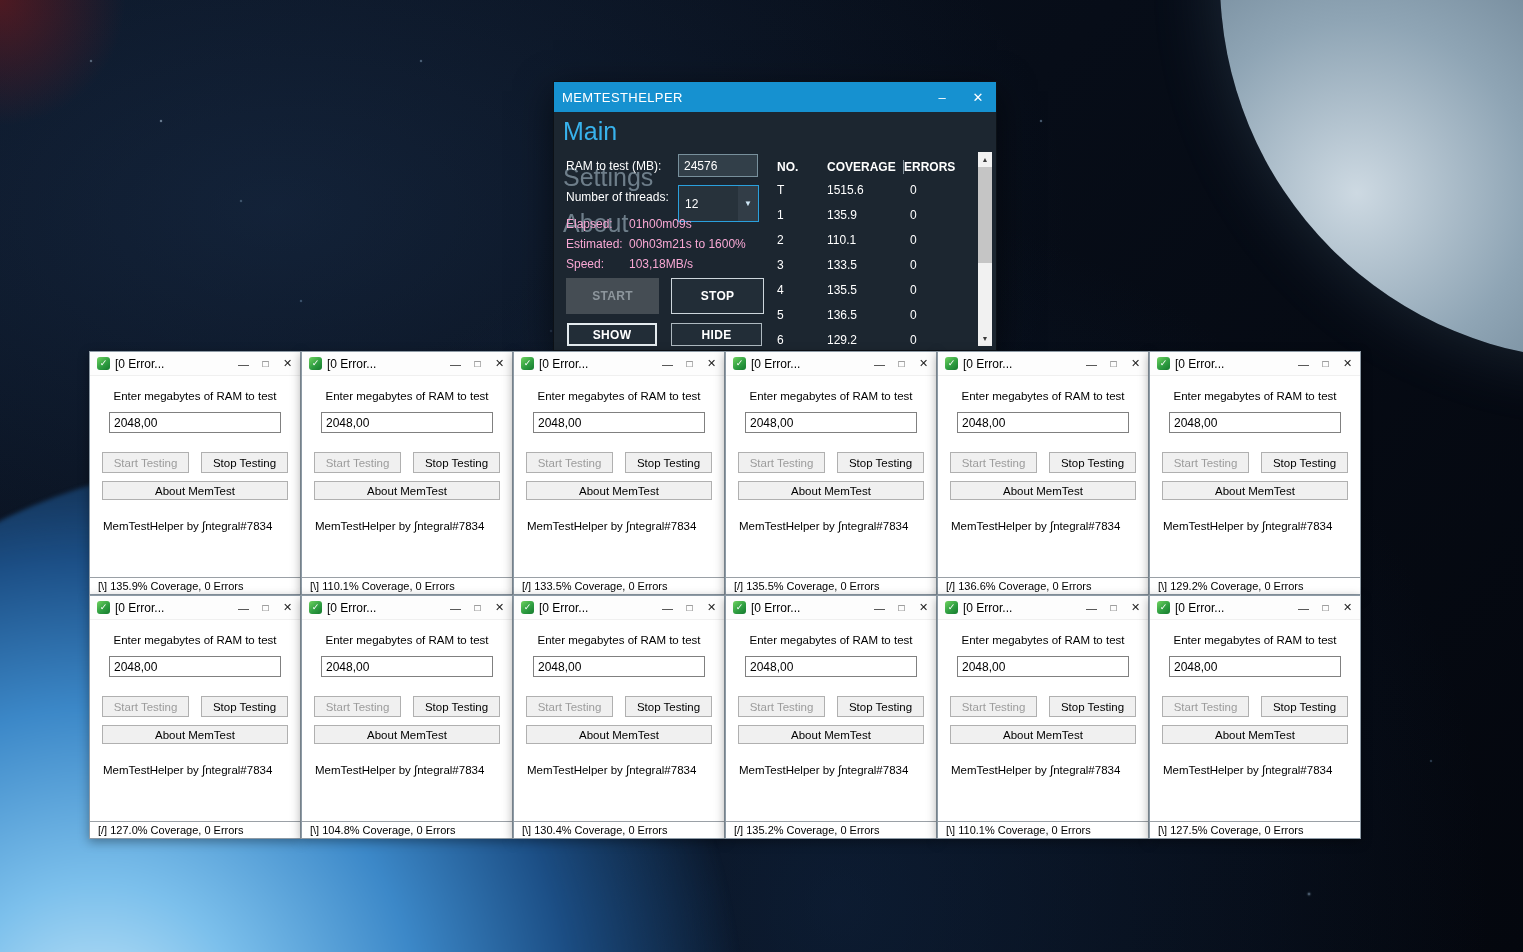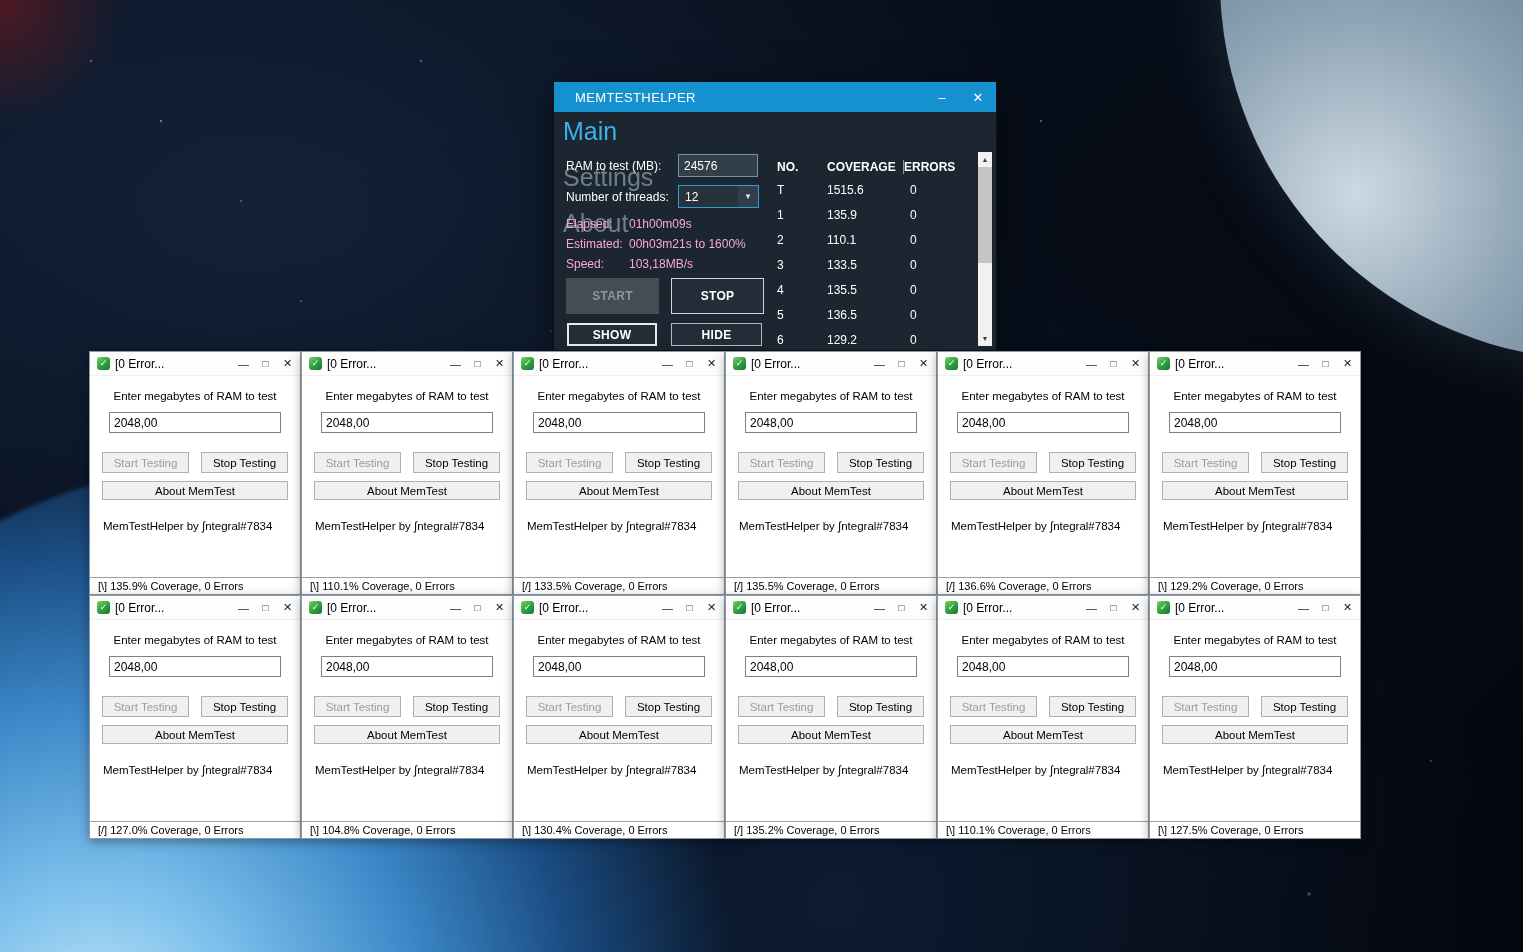--- a/index.html
+++ b/index.html
@@ -35,34 +35,34 @@
       1430px 760px 1px #41566d, 240px 200px 1px #5b748c;
   }
 
   
   .helper-window {
     position:absolute; left:553px; top:81px; width:444px; height:270px;
     background:#1c2630; z-index:1; border:1px solid #0c1117; box-sizing:border-box;
     box-shadow: 0 10px 34px rgba(0,0,0,0.55);
   }
   .helper-titlebar { position:absolute; left:0; top:0; right:0; height:30px; background:#1691d0; display:flex; align-items:center; }
-  .helper-title { margin-left:21px; font-size:13px; color:#fff; letter-spacing:0.4px; flex:1; }
+  .helper-title { margin-left:8px; font-size:13px; color:#fff; letter-spacing:0.4px; flex:1; }
   .helper-ctrl { width:36px; height:30px; display:flex; align-items:center; justify-content:center; color:#fff; font-size:13px; cursor:pointer; }
   .helper-tabs { position:absolute; left:9px; top:35px; display:flex; gap:17px; align-items:baseline;flex-direction:column; }
   .tab { font-size:25px; color:#6e7e8a; cursor:pointer; }
   .tab.active { color:#38b2ec; }
   .h-label { position:absolute; color:#fff; font-size:12px; }
   .h-ram-label { left:12px; top:77px; }
   .h-threads-label { left:12px; top:108px; }
   .h-ram-input {
     position:absolute; left:124px; top:72px; width:80px; height:23px;
     background:#323f49; border:1px solid #78909c; color:#fff; font-size:12px;
     padding:0 5px; box-sizing:border-box; font-family:inherit;
   }
-  .h-threads { position:absolute; left:124px; top:103px; width:81px; height:23px; background:#27323b; border:1px solid #2aa0dd; box-sizing:border-box; display:flex; align-items:stretch; cursor:pointer; }
+  .h-threads { position:absolute; left:124px; top:103px; width:81px; height:37px; background:#27323b; border:1px solid #2aa0dd; box-sizing:border-box; display:flex; align-items:stretch; cursor:pointer; }
   .h-threads-value { flex:1; padding-left:6px; color:#fff; font-size:12px; display:flex; align-items:center; }
   .h-threads-caret { width:20px; background:#323d47; color:#cfe8f7; font-size:8px; display:flex; align-items:center; justify-content:center; }
   .h-stat { position:absolute; left:12px; color:#f9a8d4; font-size:12px; }
   .h-stat-label { display:inline-block; min-width:63px; }
   .h-stat-0 { top:135px; } .h-stat-1 { top:155px; } .h-stat-2 { top:175px; }
   .h-btn { position:absolute; box-sizing:border-box; font-family:inherit; display:flex; align-items:center; justify-content:center; font-size:12px; font-weight:700; cursor:pointer; letter-spacing:0.3px; }
   .h-start { left:12px; top:196px; width:93px; height:36px; background:#454d54; color:#8d969d; border:none; }
   .h-stop  { left:117px; top:196px; width:93px; height:36px; background:#222d37; color:#fff; border:1px solid #cdd6dc; }
   .h-show  { left:13px; top:241px; width:90px; height:23px; background:#222d37; color:#fff; border:2px solid #e4ebef; }
   .h-hide  { left:117px; top:241px; width:91px; height:23px; background:#222d37; color:#fff; border:1px solid #aeb9c0; }

